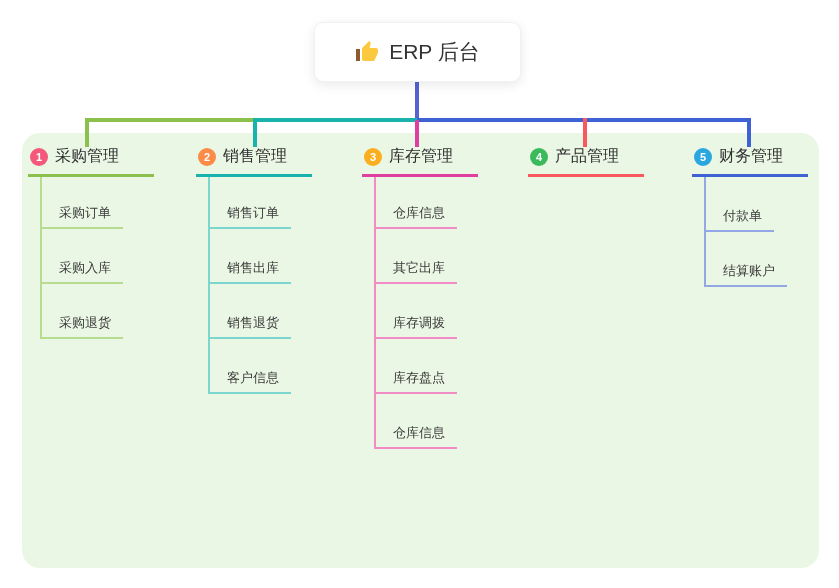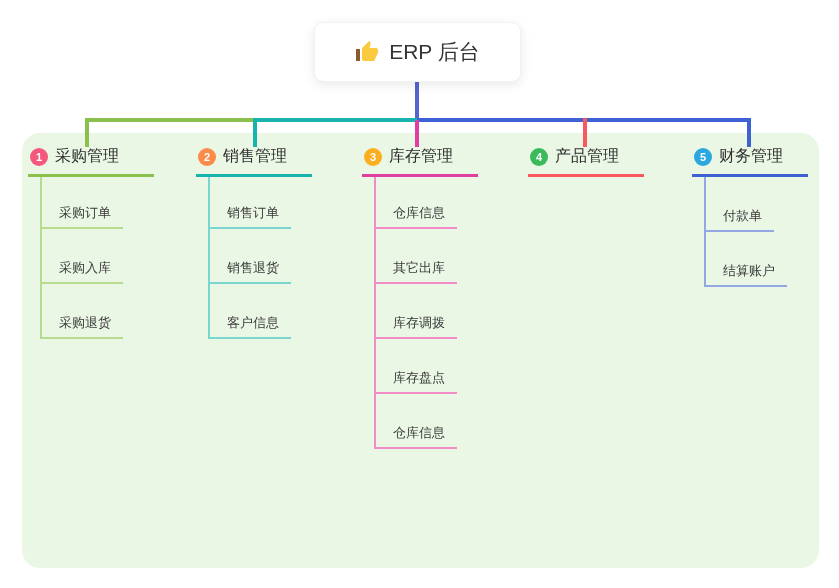--- a/index.html
+++ b/index.html
@@ -92,20 +92,23 @@
   <div class="branch" style="left: 196px; --c: #17b3ac; --light: #7bd6d0; --badge: #fa8b49;">
     <div class="branch-title">
       <span class="badge">2</span>
       <span>销售管理</span>
     </div>
     <div class="children">
       <div class="child first">
           <span>销售订单</span>
         </div>
       <div class="child">
+          <span>销售出库</span>
+        </div>
+      <div class="child">
           <span>销售退货</span>
         </div>
       <div class="child">
           <span>客户信息</span>
         </div>
     </div>
   </div>
 
   <div class="branch" style="left: 362px; --c: #e03fa2; --light: #f18cc7; --badge: #fbaf20;">
     <div class="branch-title">

